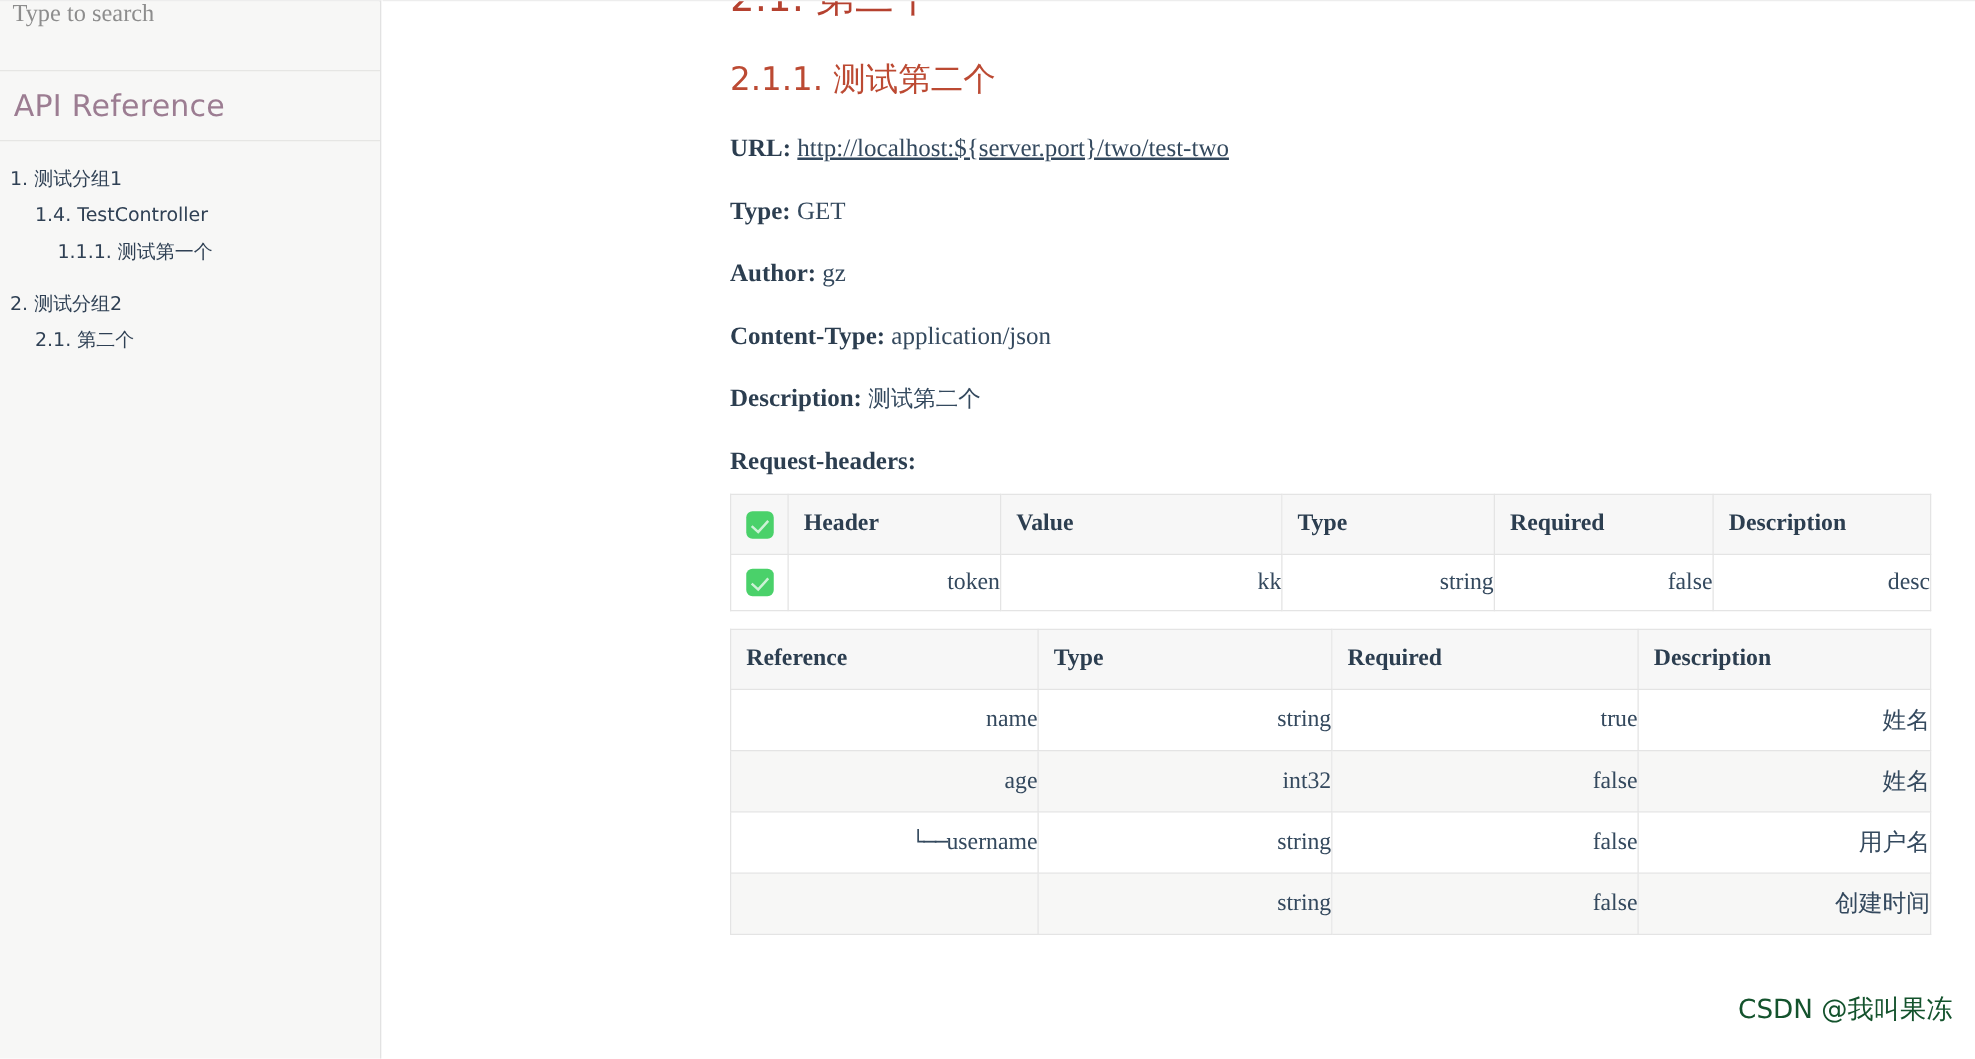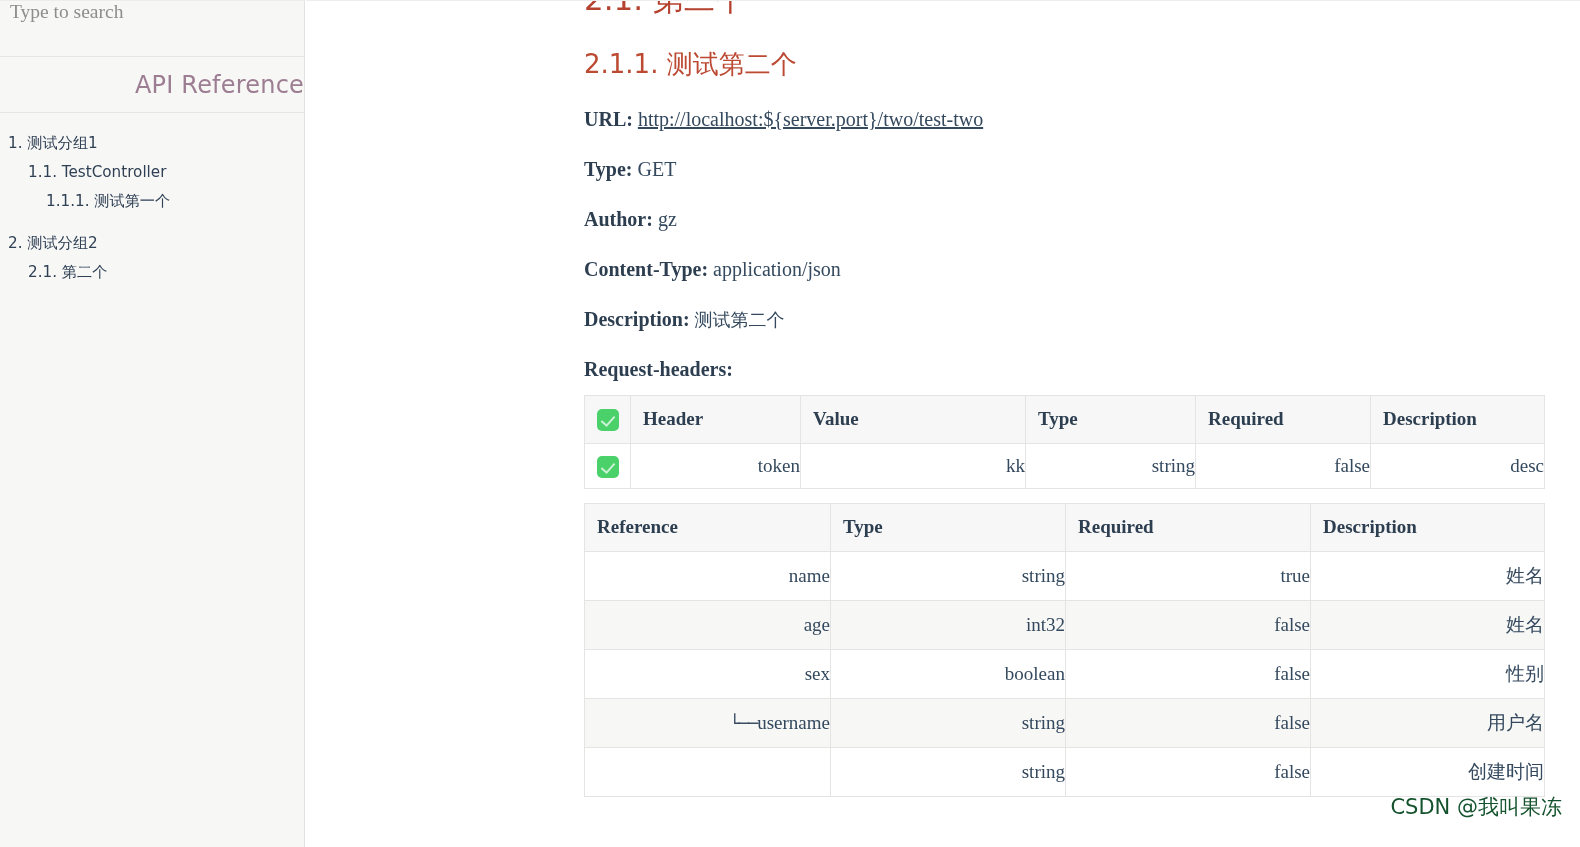--- a/index.html
+++ b/index.html
@@ -40,21 +40,20 @@
     padding: 0;
   }
   #search-input::placeholder { color: #8d8d8d; opacity: 1; }
 
   #brand-wrap {
     height: 56px;
     border-bottom: 1px solid #e6e6e4;
     display: flex;
     align-items: center;
     padding-left: 11px;
-    justify-content: flex-end;
   }
   #brand-title {
     font-family: "DejaVu Sans", sans-serif;
     font-size: 24px;
     font-weight: 400;
     color: #9c7d92;
     letter-spacing: 0.2px;
   }
 
   #toc { padding: 16px 0 0 0; }
@@ -218,21 +217,21 @@
     <div id="search-wrap">
       <input id="search-input" type="text" placeholder="Type to search" style="">
     </div>
 
     <div id="brand-wrap">
       <span id="brand-title">API Reference</span>
     </div>
 
     <nav id="toc">
       <div class="toc-item toc-lvl1">1. 测试分组1</div>
-      <div class="toc-item toc-lvl2">1.1. TestController</div>
+      <div class="toc-item toc-lvl2">1.4. TestController</div>
       <div class="toc-item toc-lvl3">1.1.1. 测试第一个</div>
       <div class="toc-gap"></div>
       <div class="toc-item toc-lvl1">2. 测试分组2</div>
       <div class="toc-item toc-lvl2">2.1. 第二个</div>
     </nav>
 
   </div>
 
   <div id="main">
     <div id="content">
@@ -326,26 +325,20 @@
             <td>true</td>
             <td class="cjk">姓名</td>
           </tr>
           <tr>
             <td><span class="tree-prefix"></span><span>age</span></td>
             <td>int32</td>
             <td>false</td>
             <td class="cjk">姓名</td>
           </tr>
           <tr>
-            <td><span class="tree-prefix"></span><span>sex</span></td>
-            <td>boolean</td>
-            <td>false</td>
-            <td class="cjk">性别</td>
-          </tr>
-          <tr>
             <td><span class="tree-prefix">└──</span><span>username</span></td>
             <td>string</td>
             <td>false</td>
             <td class="cjk">用户名</td>
           </tr>
           <tr>
             <td><span class="tree-prefix"></span></td>
             <td>string</td>
             <td>false</td>
             <td class="cjk">创建时间</td>

